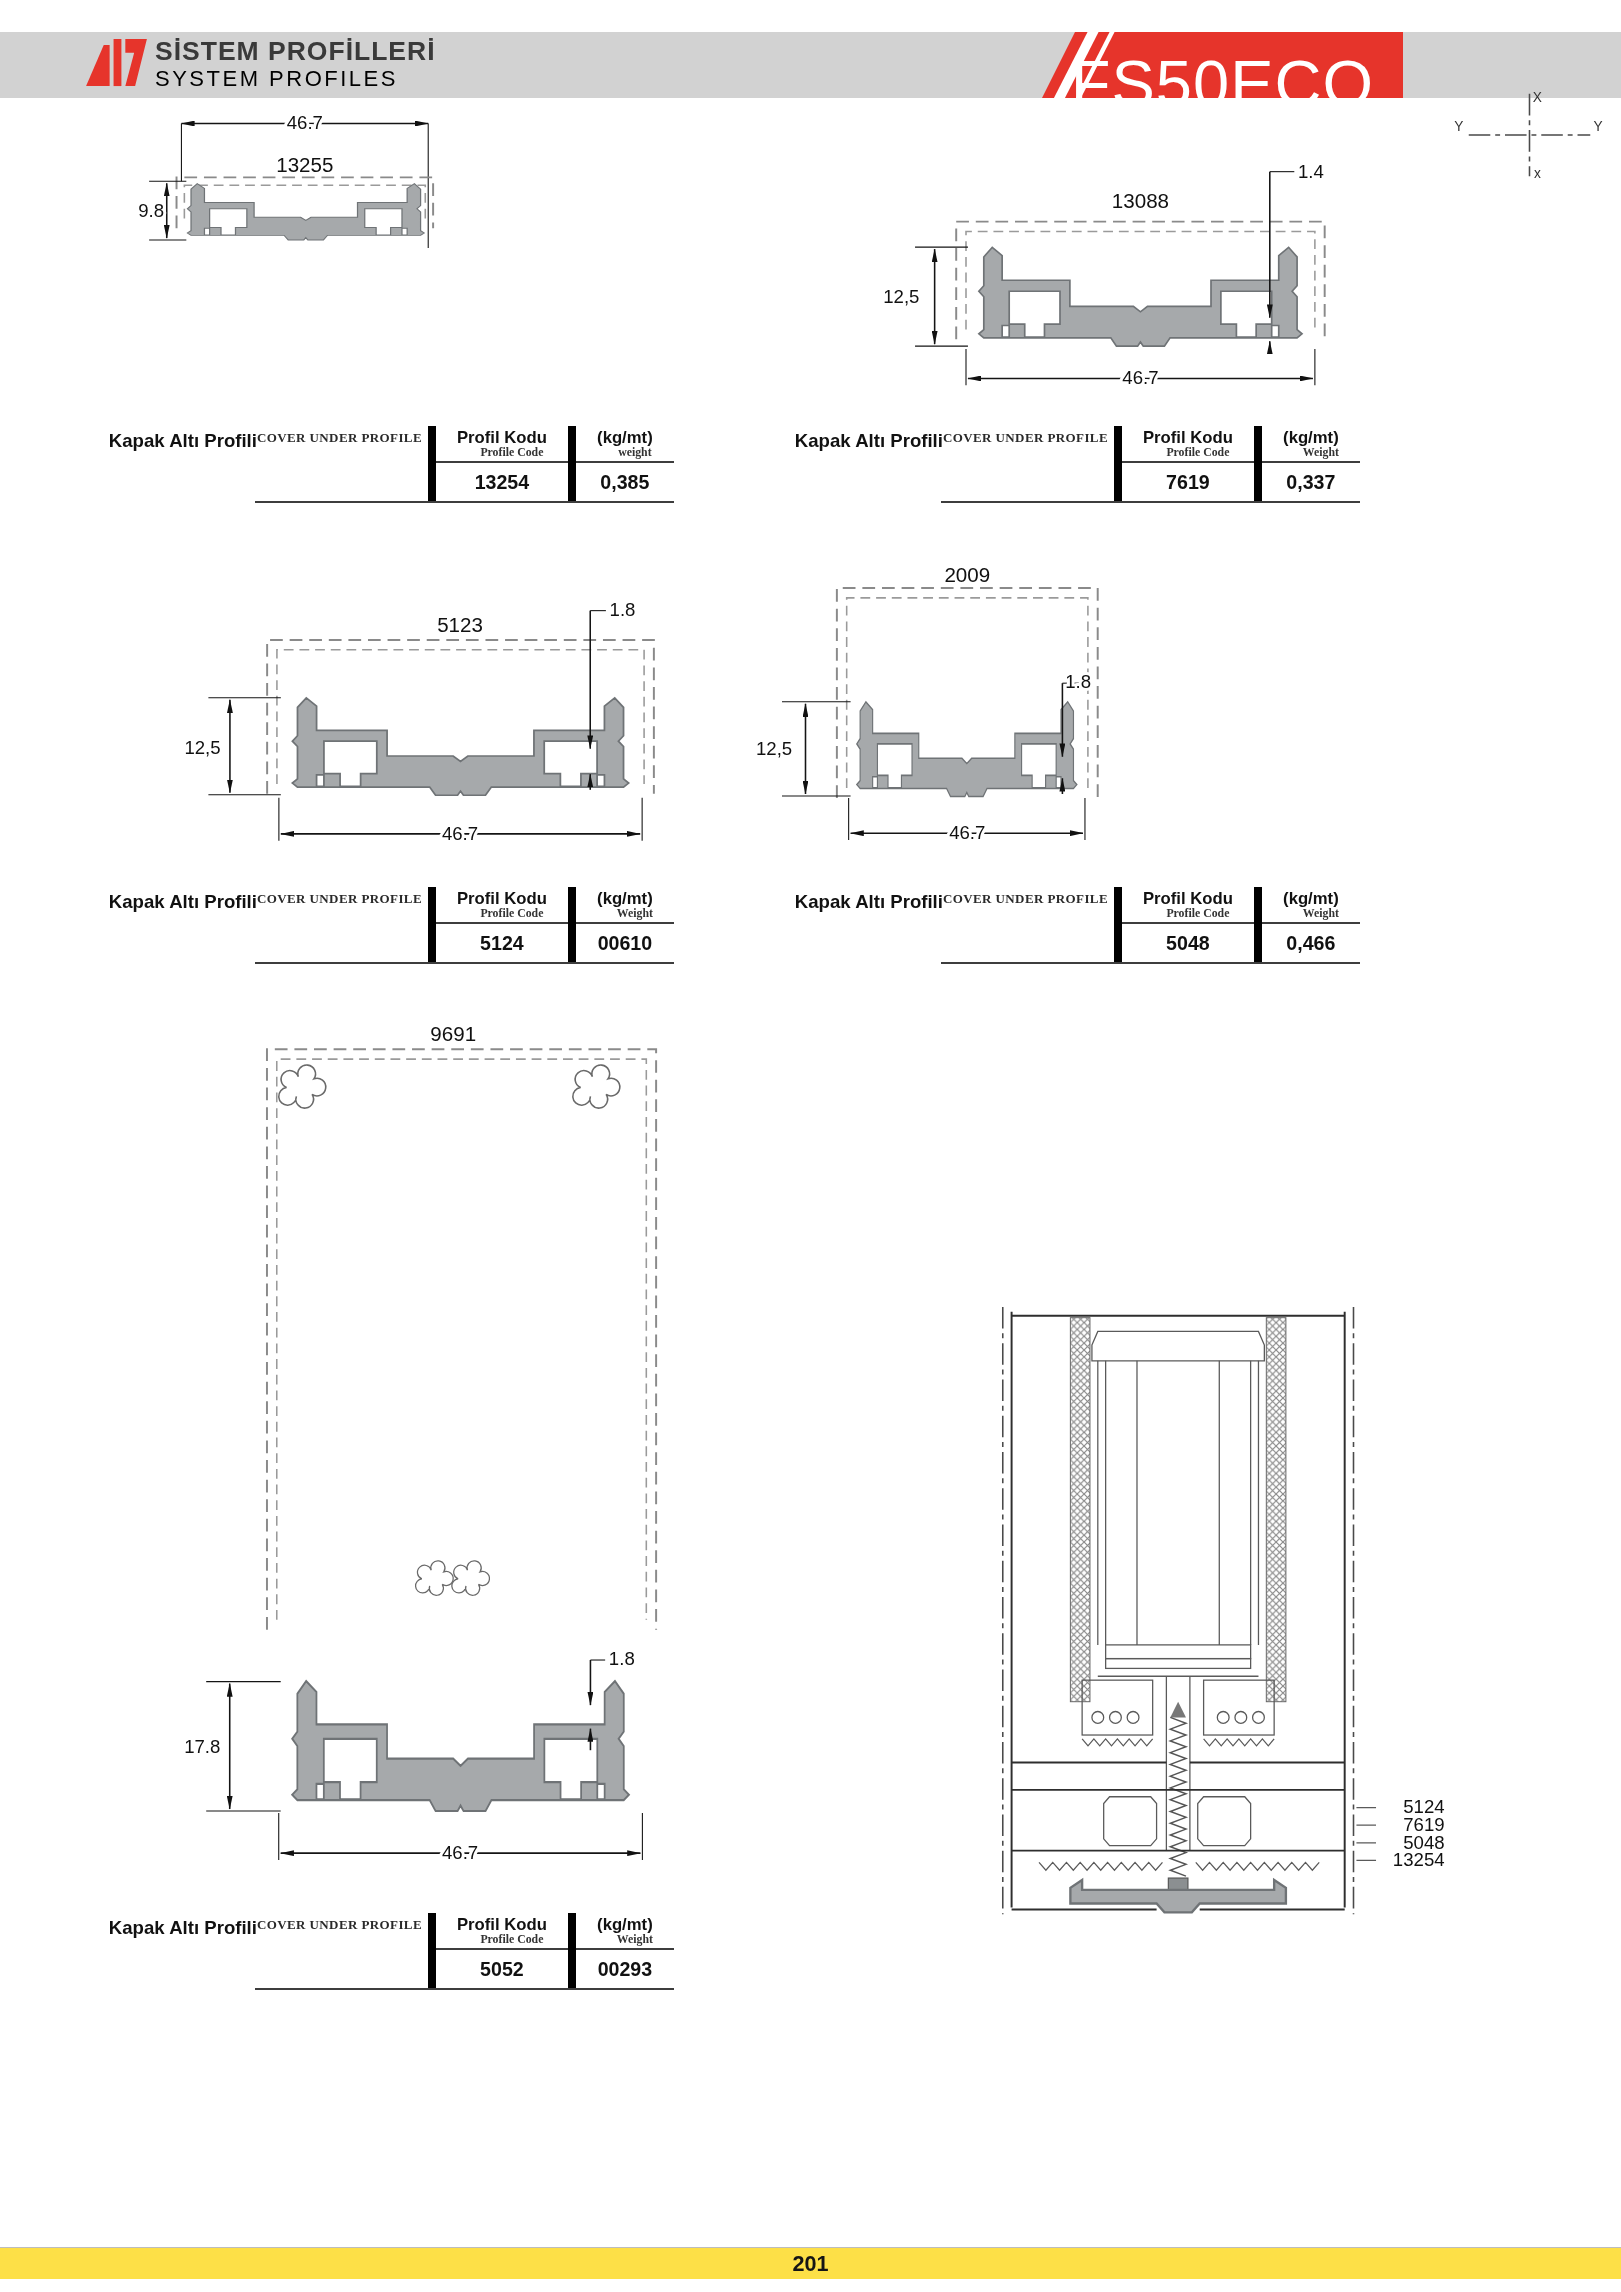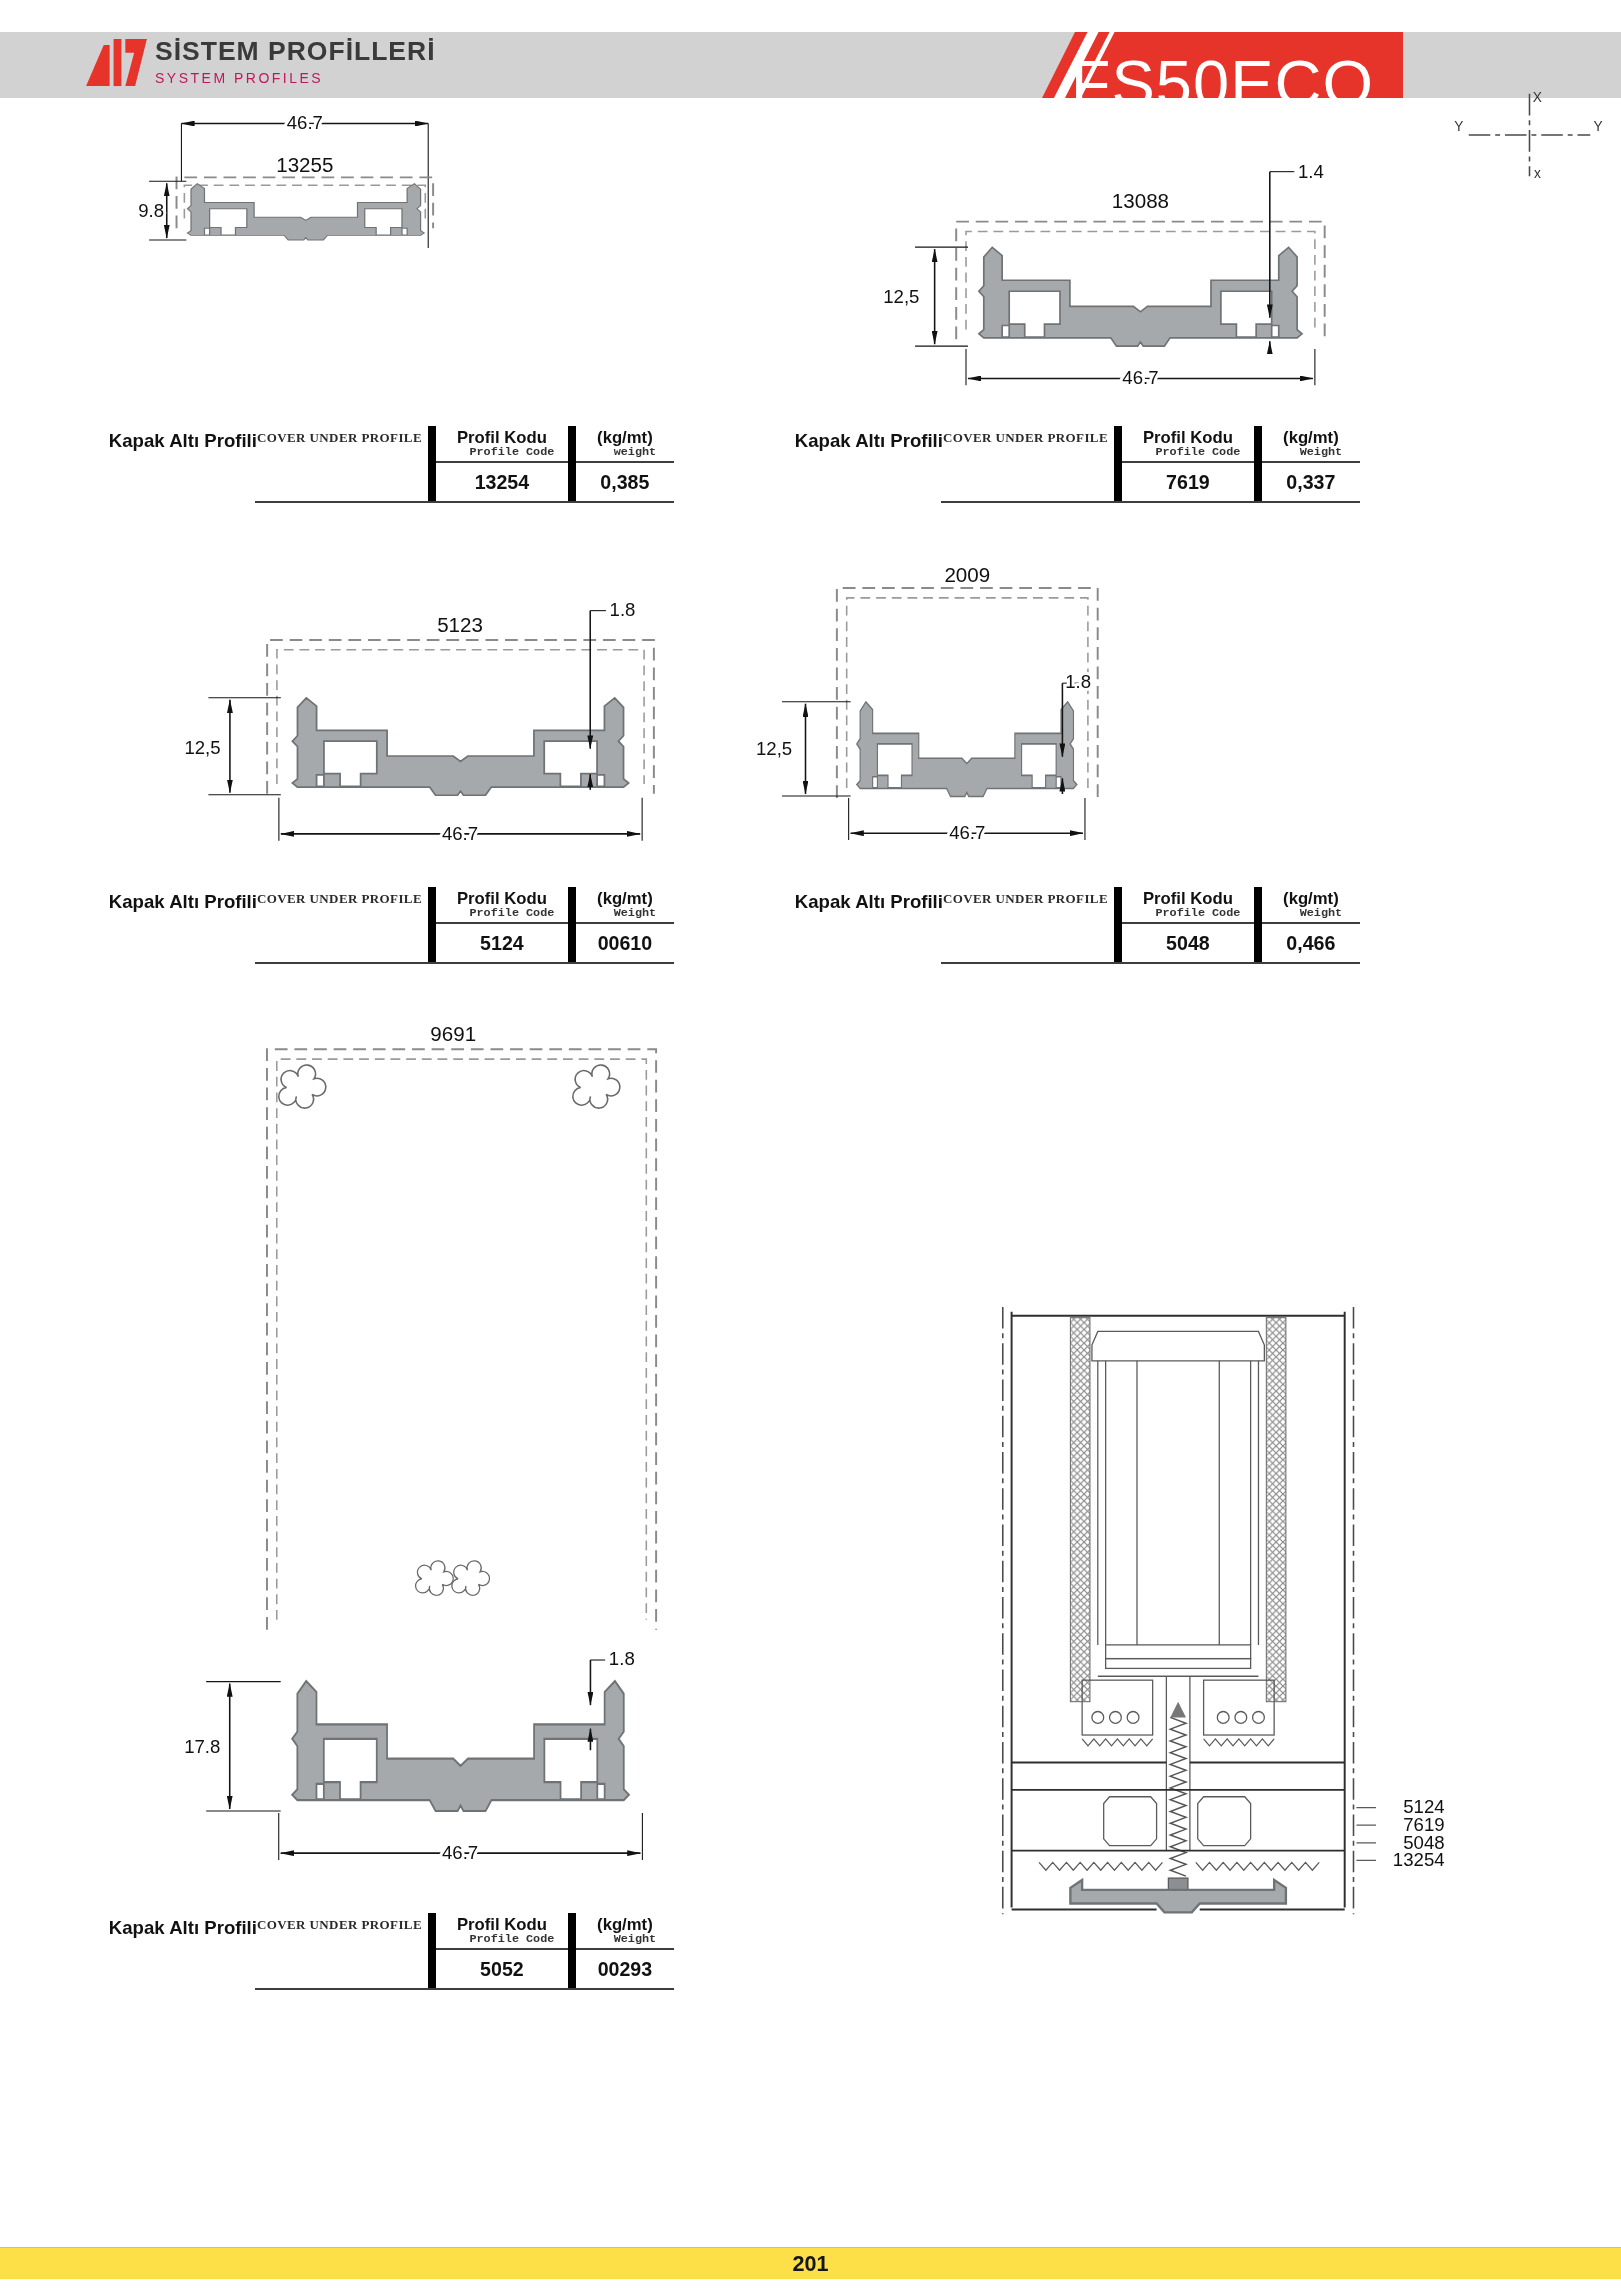--- a/index.html
+++ b/index.html
@@ -6,21 +6,21 @@
   #page {
     position:relative; width:1621px; height:2293px; background:#ffffff;
     font-family:"Liberation Sans", sans-serif; overflow:hidden;
   }
 
   
   .topbar { position:absolute; left:0; top:32px; width:1621px; height:66px; background:#d2d2d2; }
   .logo { position:absolute; left:86px; top:6.9px; }
   .titles { position:absolute; left:155px; top:4.9px; }
   .t1 { font-size:26.5px; font-weight:bold; color:#3a3a3a; letter-spacing:1px; line-height:29px; }
-  .t2 { font-size:14px; color:#be185d; letter-spacing:2.5px; line-height:25.5px; }
+  .t2 { font-size:22px; color:#000000; letter-spacing:2.5px; line-height:25.5px; }
   .series { position:absolute; left:1042px; top:0; width:361px; height:66px; background:#e6342b;
             clip-path:polygon(33px 0, 100% 0, 100% 100%, 0 100%); overflow:hidden; }
   .stripe { position:absolute; top:-7.8px; height:81px; background:#ffffff; transform:skewX(-27deg); }
   .s1 { left:29px; width:10.8px; }
   .s2 { left:51px; width:4.9px; }
   .series-text { position:absolute; right:29px; top:14px; font-size:65px; color:#ffffff; letter-spacing:1px; }
 
   
   .footer { position:absolute; left:0; top:2247px; width:1621px; height:31px; background:#fde047;
             text-align:center; border-top:1px solid #bdbdbd; }
@@ -45,21 +45,21 @@
 
   
   .ptable { position:absolute; display:flex; border-bottom:2px solid #3d3d3d; background:transparent; }
   .pt-left { width:167px; display:flex; flex-direction:row; justify-content:flex-end; text-align:center; padding:3.9px 5.9px 4.9px 0; }
   .pt-tr  { font-weight:bold; font-size:18.6px; color:#111; white-space:nowrap; }
   .pt-en  { font-family:Liberation Serif, serif; font-weight:bold; font-size:13px; letter-spacing:0.4px; color:#2a2a2a; white-space:nowrap; }
   .pt-col { border-left:8px solid #000000; text-align:center; display:flex; flex-direction:column; }
   .pt-code { width:132px; } .pt-weight { width:98px; }
   .pt-head { border-bottom:2px solid #3d3d3d; padding:2.9px 0 2px; }
   .pt-tr2 { font-weight:bold; font-size:16.7px; line-height:1.05; color:#111; }
-  .pt-en2 { font-family:Liberation Mono, monospace; font-weight:bold; font-size:11.8px; color:#333; line-height:1.1;padding-left:20px; }
+  .pt-en2 { font-family:Liberation Serif, serif; font-weight:bold; font-size:11.8px; color:#333; line-height:1.1;padding-left:20px; }
   .pt-val { font-size:19.6px; font-weight:600; color:#111; padding:7.8px 0 6.9px; }
 </style>
 </head>
 <body>
 
 <div id="page">
 
   <svg width="0" height="0" style="position:absolute">
     <defs>
       <marker id="arr" viewBox="0 0 14 6" refX="13.5" refY="3" markerWidth="14" markerHeight="6" orient="auto-start-reverse" markerUnits="userSpaceOnUse">

